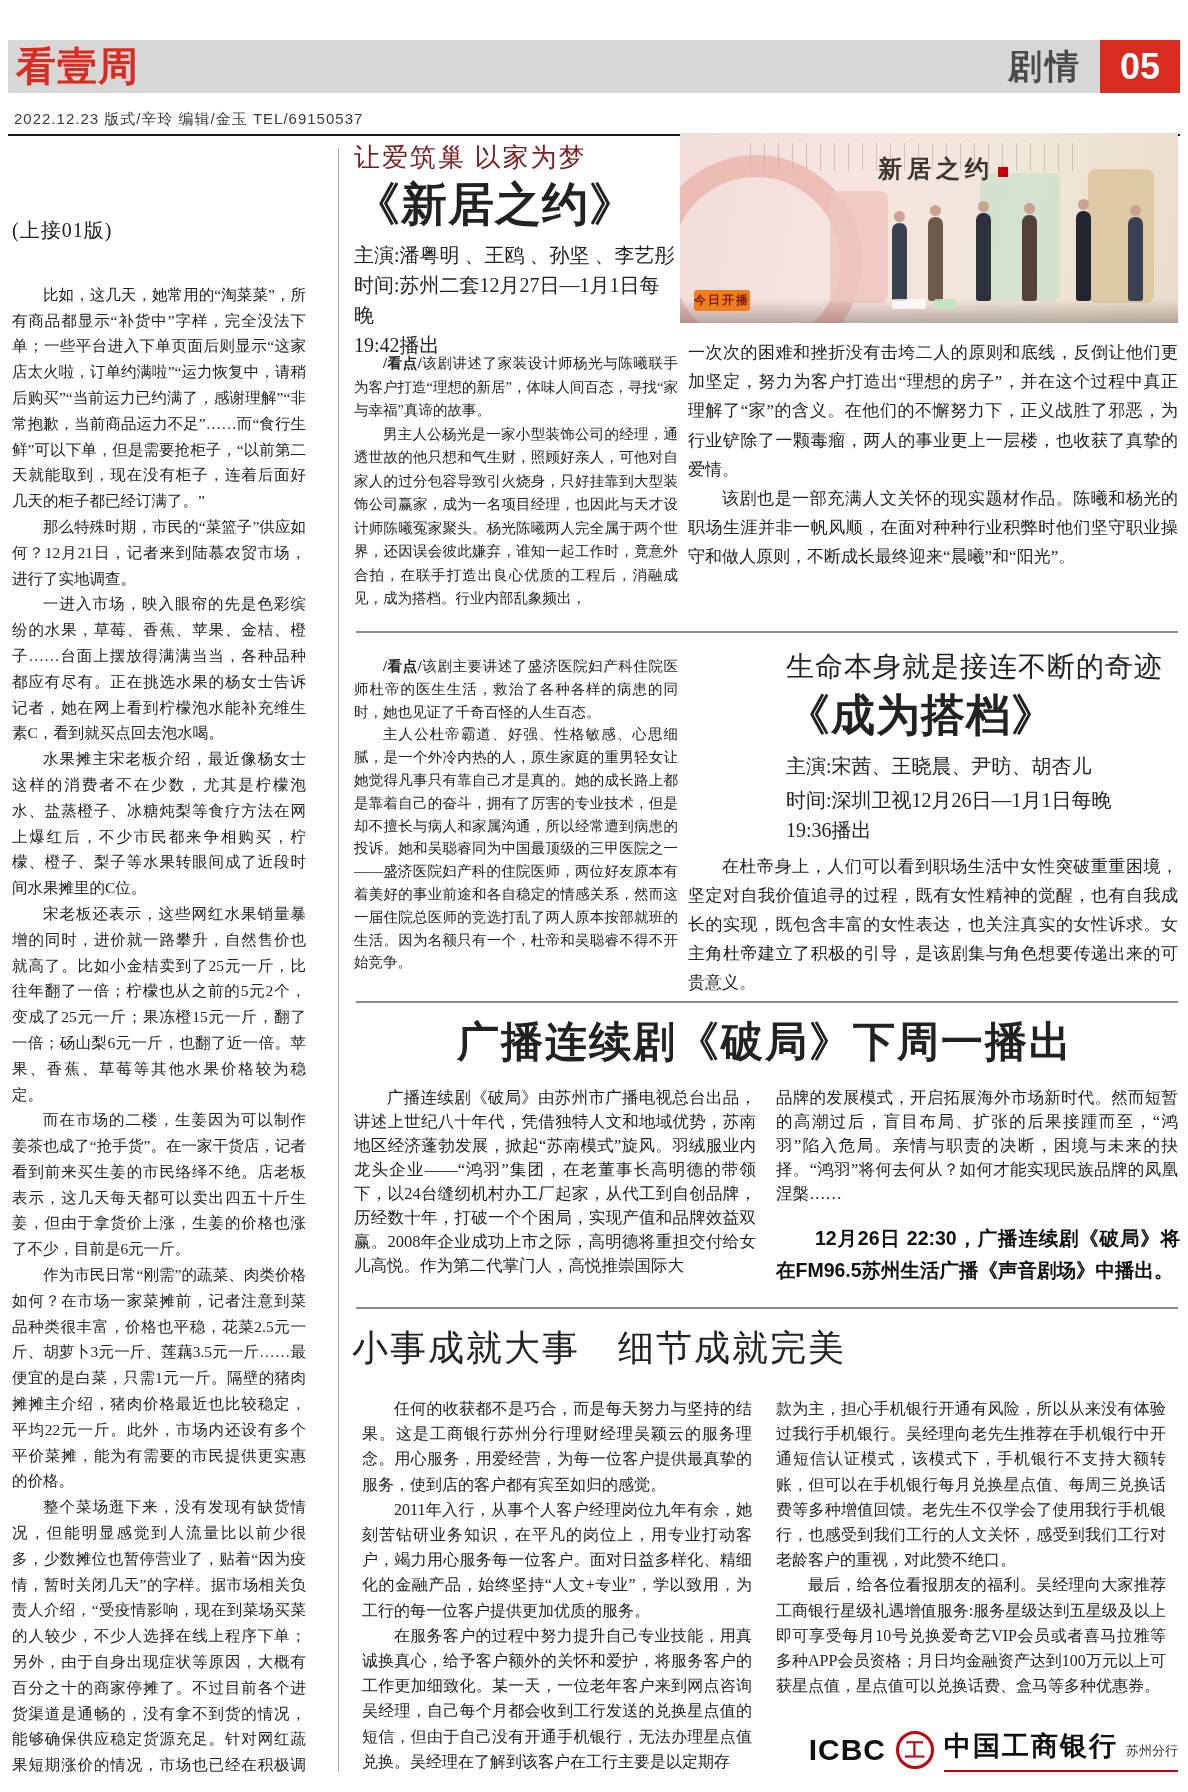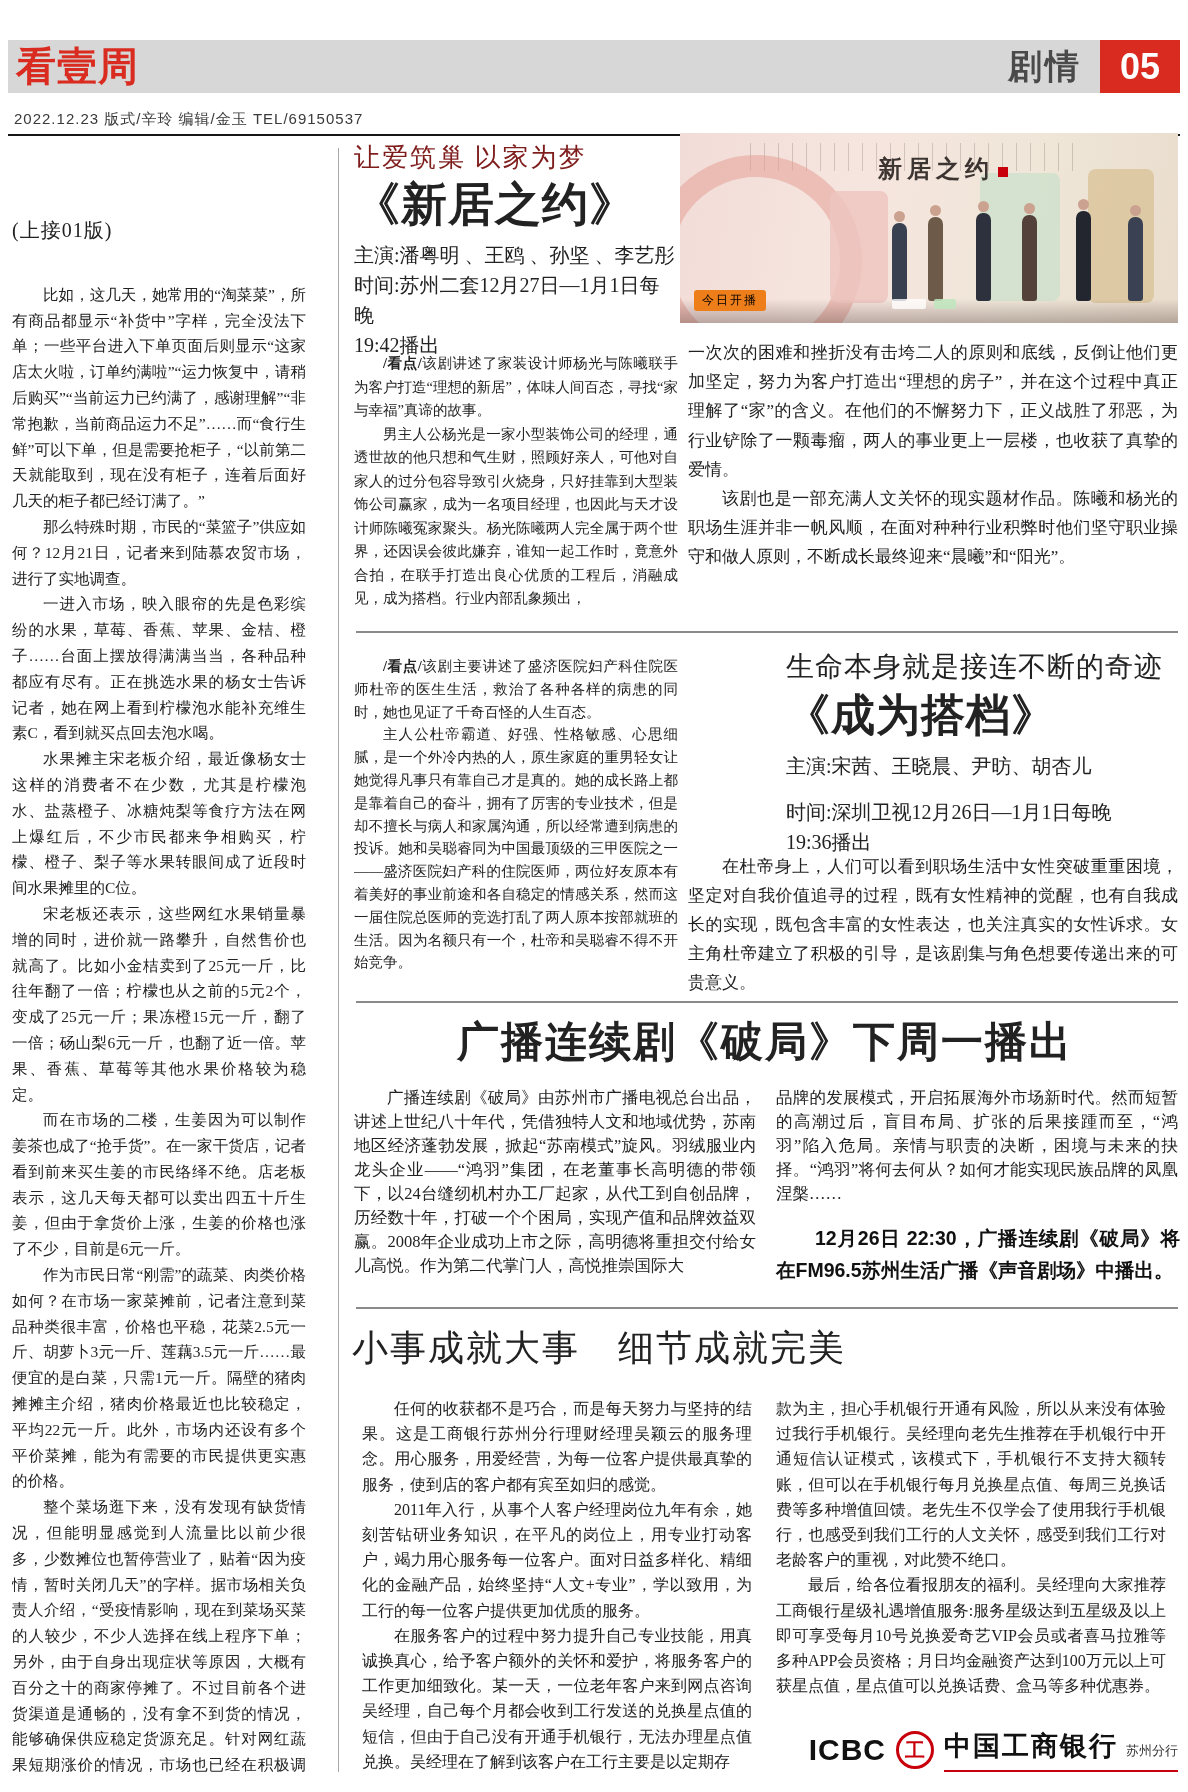--- a/index.html
+++ b/index.html
@@ -84,23 +84,23 @@
   .pf2{left:150px;top:58px;width:58px;height:112px;background:#eec6bf;opacity:.85;}
   .pf3{left:408px;top:36px;width:66px;height:134px;background:#dcc79e;opacity:.9;}
   .p-title{position:absolute;left:198px;top:20px;font-size:24px;font-weight:bold;color:#3c3430;
            letter-spacing:5px;}
   .p-seal{display:inline-block;width:10px;height:10px;background:#c7000b;margin-left:4px;}
   .fig{position:absolute;bottom:22px;width:15px;border-radius:7px 7px 3px 3px;}
   .fig::before{content:"";position:absolute;top:-12px;left:2px;width:11px;height:11px;
                border-radius:50%;background:#caa28f;}
   .p-band{position:absolute;bottom:0;left:0;width:100%;height:24px;
           background:linear-gradient(rgba(80,60,55,0),rgba(80,60,55,.35));}
-  .p-badge{position:absolute;left:14px;bottom:12px;background:#ee7e1a;color:#000000;border-radius:3px;
-           font-family:"Liberation Sans",sans-serif;font-weight:normal;font-size:12px;
-           padding:2px 8px;letter-spacing:2px;}
+  .p-badge{position:absolute;left:14px;bottom:12px;background:#ee7e1a;color:#7f1d1d;border-radius:3px;
+           font-family:"Liberation Sans",sans-serif;font-weight:bold;font-size:12px;
+           padding:2px 0;letter-spacing:2px;}
   .chip{position:absolute;bottom:14px;height:10px;border-radius:2px;background:rgba(255,255,255,.78);}
   .c1{left:212px;width:34px;}
   .c2{left:254px;width:22px;background:rgba(190,230,190,.85);}
 </style>
 </head>
 <body>
 
 <div class="page">
 
   <div class="topbar">
@@ -167,21 +167,21 @@
 
   <div class="qinai-body col">
     <p><span class="kd">/看点/</span><span>该剧主要讲述了盛济医院妇产科住院医师杜帝的医生生活，救治了各种各样的病患的同时，她也见证了千奇百怪的人生百态。</span></p>
     <p>主人公杜帝霸道、好强、性格敏感、心思细腻，是一个外冷内热的人，原生家庭的重男轻女让她觉得凡事只有靠自己才是真的。她的成长路上都是靠着自己的奋斗，拥有了厉害的专业技术，但是却不擅长与病人和家属沟通，所以经常遭到病患的投诉。她和吴聪睿同为中国最顶级的三甲医院之一——盛济医院妇产科的住院医师，两位好友原本有着美好的事业前途和各自稳定的情感关系，然而这一届住院总医师的竞选打乱了两人原本按部就班的生活。因为名额只有一个，杜帝和吴聪睿不得不开始竞争。</p>
   </div>
 
   <div class="qinai-head">
     <div class="kicker2">生命本身就是接连不断的奇迹</div>
     <div class="bigtitle2">《成为搭档》</div>
     <div class="meta">主演:宋茜、王晓晨、尹昉、胡杏儿</div>
-    <div class="meta" style="margin-top:16px;">时间:深圳卫视12月26日—1月1日每晚</div>
+    <div class="meta" style="margin-top:4px;">时间:深圳卫视12月26日—1月1日每晚</div>
     <div class="meta t2" style="margin-top:0;">19:36播出</div>
   </div>
 
   <div class="qinai-right col">
     <p>在杜帝身上，人们可以看到职场生活中女性突破重重困境，坚定对自我价值追寻的过程，既有女性精神的觉醒，也有自我成长的实现，既包含丰富的女性表达，也关注真实的女性诉求。女主角杜帝建立了积极的引导，是该剧集与角色想要传递出来的可贵意义。</p>
   </div>
 
   <div class="hdiv" style="top:1001px;"></div>
 
   <div class="poju-head">广播连续剧《破局》下周一播出</div>

